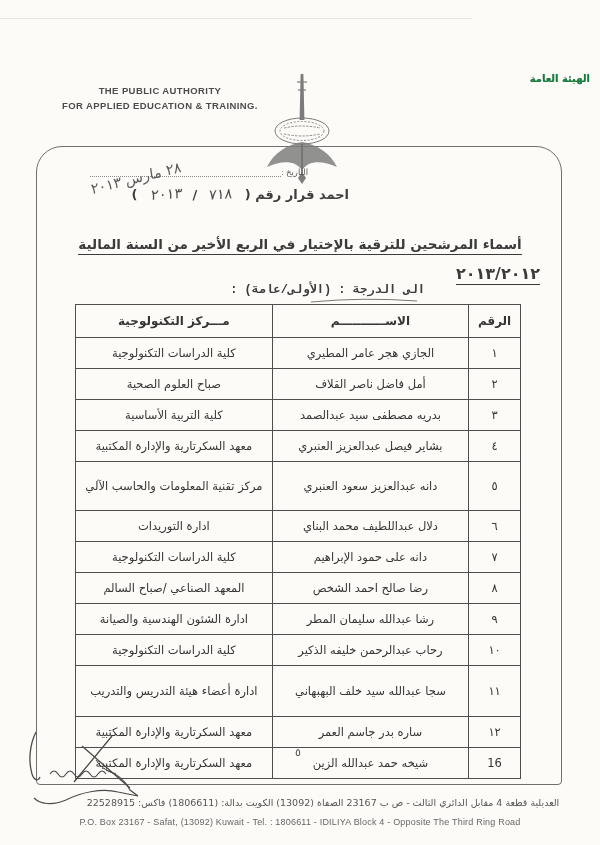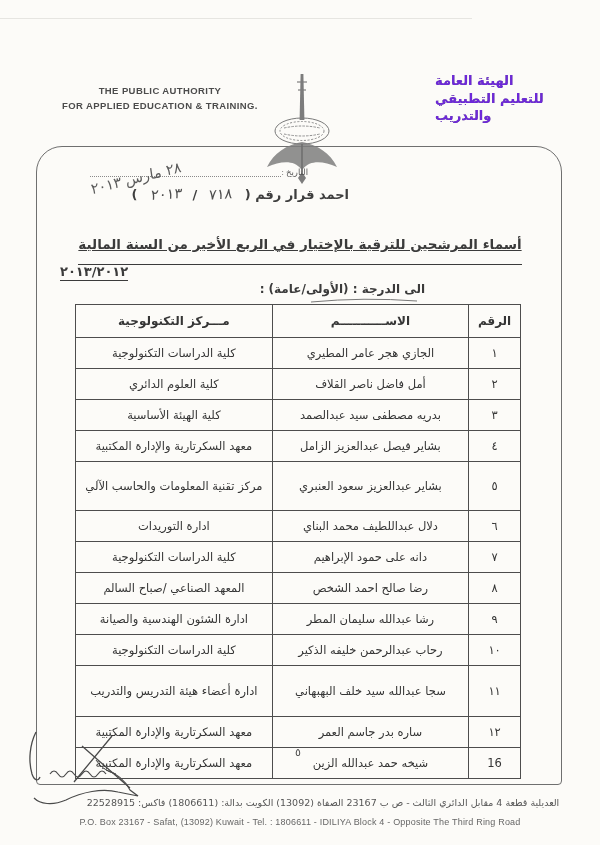--- a/index.html
+++ b/index.html
@@ -4,22 +4,22 @@
 <style>
   html,body{margin:0;padding:0;}
   body{width:600px;height:845px;background:#fcfbf8;overflow:hidden;}
   .page{position:relative;width:477px;height:845px;font-family:"DejaVu Sans",sans-serif;color:#3b3b3b;}
   .scan-line{position:absolute;top:18px;left:0;width:472px;height:1px;background:#e6e5e1;}
 
   
   .hdr-en{position:absolute;left:50px;top:84px;width:220px;text-align:center;
           font-family:"Liberation Sans",sans-serif;font-size:9.5px;font-weight:bold;
           color:#4c4c4c;letter-spacing:.4px;line-height:1.55;}
-  .hdr-ar{position:absolute;left:435px;top:72px;width:155px;direction:rtl;text-align:left;
-          font-weight:bold;font-size:13px;line-height:1.35;color:#6d28d9;
+  .hdr-ar{position:absolute;left:435px;top:72px;width:155px;direction:rtl;text-align:right;
+          font-weight:bold;font-size:10px;line-height:1.35;color:#15803d;
           text-shadow:0 0 .6px #7a7a7a;}
   .emblem{position:absolute;left:254px;top:70px;z-index:2;}
 
   
   .frame{position:absolute;left:36px;top:146px;width:524px;height:637px;
          border:1.6px solid #6f6f6f;border-radius:26px 26px 4px 4px;z-index:1;}
 
   
   .date-wrap{position:absolute;top:166px;left:90px;width:218px;direction:rtl;
              display:flex;align-items:flex-end;font-size:8.5px;color:#565656;z-index:3;}
@@ -32,26 +32,26 @@
   
   .decree{position:absolute;top:186px;right:128px;direction:rtl;font-size:13px;
           font-weight:bold;color:#3e3e3e;z-index:3;}
   .hand-num{display:inline-block;font-weight:normal;font-size:14.5px;color:#4e4e4e;
             letter-spacing:1.5px;margin:0 12px;transform:skewX(-8deg) rotate(-4deg);}
   .hand-num.yr{margin:0 10px 0 14px;}
 
   
   .title1{position:absolute;top:236px;left:60px;width:480px;text-align:center;direction:rtl;
           font-size:13.5px;font-weight:bold;z-index:3;}
-  .title1 span{border-bottom:1.3px solid #3b3b3b;padding-bottom:12px;text-decoration:underline;}
-  .title2{position:absolute;top:264px;left:60px;width:480px;text-align:left;direction:rtl;
-          font-size:13px;font-weight:bold;z-index:3;}
+  .title1 span{border-bottom:1.3px solid #3b3b3b;padding-bottom:2px;}
+  .title2{position:absolute;top:264px;left:60px;width:480px;text-align:right;direction:rtl;
+          font-size:16px;font-weight:bold;z-index:3;}
   .title2 span{border-bottom:1.3px solid #3b3b3b;padding-bottom:1px;letter-spacing:1px;}
   .degree{position:absolute;top:282px;right:52px;direction:rtl;font-size:12px;
-          font-weight:bold;z-index:3;}
+          font-weight:bold;z-index:3;font-family:Liberation Mono, monospace;}
   .hand-mark{position:absolute;top:297px;right:58px;z-index:3;}
 
   
   table.roster{position:absolute;top:304px;left:75px;width:446px;border-collapse:collapse;
                direction:rtl;font-size:11.5px;color:#353535;z-index:3;background:transparent;}
   .roster th,.roster td{border:1.5px solid #4d4d4d;text-align:center;padding:2px 4px;}
   .roster th{height:28px;font-weight:bold;font-size:12px;}
   .roster td{height:26px;}
   .roster .c-num{width:44px;}
   .roster .c-name{width:200px;}
@@ -77,21 +77,20 @@
 
   <div class="scan-line"></div>
 
   <div class="hdr-en">
     <div>THE PUBLIC AUTHORITY</div>
     <div>FOR APPLIED EDUCATION &amp; TRAINING.</div>
   </div>
 
   <div class="hdr-ar">
     <div>الهيئة العامة</div>
-    <div>للتعليم التطبيقي والتدريب</div>
   </div>
 
   <svg class="emblem" width="95" height="118" viewBox="0 0 95 118">
     <ellipse cx="48" cy="61" rx="27" ry="13" fill="#fcfbf8" stroke="#7a7a7a" stroke-width="1"></ellipse>
     <ellipse cx="48" cy="61" rx="22" ry="9.5" fill="none" stroke="#8a8a8a" stroke-width="1" stroke-dasharray="2 1.6"></ellipse>
     <path d="M30 58 q18 -4 36 0" fill="none" stroke="#8f8f8f" stroke-width="1" stroke-dasharray="2.5 1.2"></path>
     <path d="M30 64 q18 4 36 0" fill="none" stroke="#8f8f8f" stroke-width="1" stroke-dasharray="2.5 1.2"></path>
     <path d="M46.6 4 L49.4 4 L50.4 50 L45.6 50 Z" fill="#7c7c7c"></path>
     <line x1="43" y1="12" x2="53" y2="12" stroke="#7c7c7c" stroke-width="1.2"></line>
     <line x1="44" y1="20" x2="52" y2="20" stroke="#7c7c7c" stroke-width="1.2"></line>
@@ -131,35 +130,35 @@
     </thead>
     <tbody>
       <tr>
         <td class="c-num">١</td>
         <td class="c-name">الجازي هجر عامر المطيري</td>
         <td class="c-work">كلية الدراسات التكنولوجية</td>
       </tr>
       <tr>
         <td class="c-num">٢</td>
         <td class="c-name">أمل فاضل ناصر القلاف</td>
-        <td class="c-work">كلية العلوم الدائري</td>
+        <td class="c-work">صباح العلوم الصحية</td>
       </tr>
       <tr>
         <td class="c-num">٣</td>
         <td class="c-name">بدريه مصطفى سيد عبدالصمد</td>
-        <td class="c-work">كلية الهيئة الأساسية</td>
+        <td class="c-work">كلية التربية الأساسية</td>
       </tr>
       <tr>
         <td class="c-num">٤</td>
-        <td class="c-name">بشاير فيصل عبدالعزيز الزامل</td>
+        <td class="c-name">بشاير فيصل عبدالعزيز العنبري</td>
         <td class="c-work">معهد السكرتارية والإدارة المكتبية</td>
       </tr>
       <tr>
         <td class="c-num">٥</td>
-        <td class="c-name">بشاير عبدالعزيز سعود العنبري</td>
+        <td class="c-name">دانه عبدالعزيز سعود العنبري</td>
         <td class="c-work">مركز تقنية المعلومات والحاسب الآلي</td>
       </tr>
       <tr>
         <td class="c-num">٦</td>
         <td class="c-name">دلال عبداللطيف محمد البناي</td>
         <td class="c-work">ادارة التوريدات</td>
       </tr>
       <tr>
         <td class="c-num">٧</td>
         <td class="c-name">دانه على حمود الإبراهيم</td>

